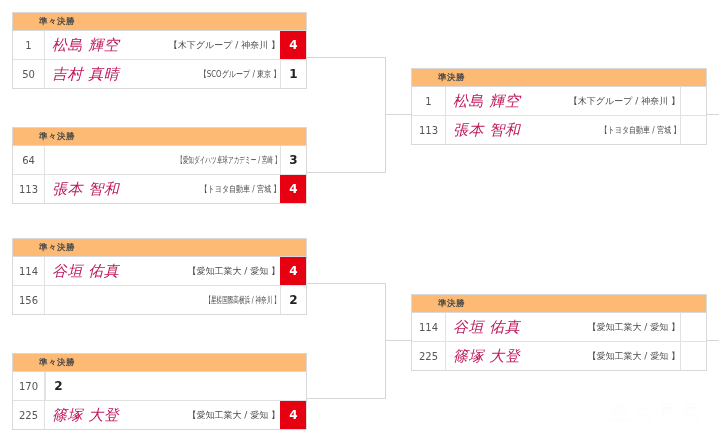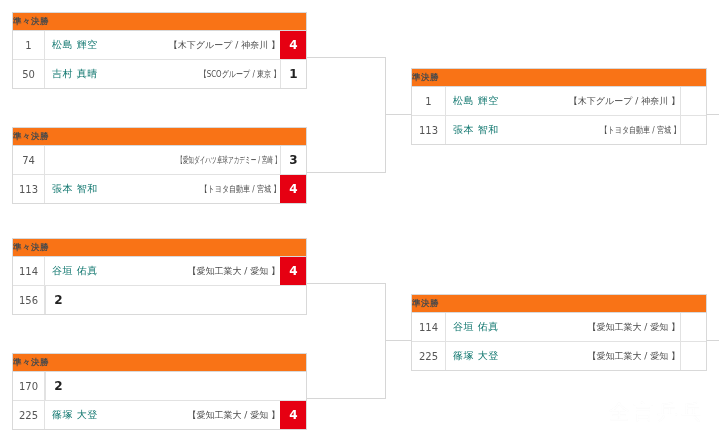--- a/index.html
+++ b/index.html
@@ -17,25 +17,26 @@
   .line.v{width:1px;}
 
   
   .match{
     position:absolute;
     border:1px solid #d9d9d9;
     background:#fff;
     box-sizing:border-box;
   }
   .match-header{
-    background:#f97316;
+    background:#fdba74;
     height:17px;
     line-height:17px;
     font-size:8.5px;
     color:#4a4a4a;
+    padding-left:26px;
     letter-spacing:.5px;
     box-sizing:border-box;
     font-weight:bold;
   }
   .row{
     display:flex;
     height:29px;
     align-items:stretch;
     border-top:1px solid #e2e2e2;
     box-sizing:border-box;
@@ -45,25 +46,26 @@
   .seed{
     width:32px;flex:0 0 32px;
     display:flex;align-items:center;justify-content:center;
     font-size:10px;color:#555;
     border-right:1px solid #e2e2e2;
     box-sizing:border-box;
   }
   .pname{
     flex:0 0 88px;width:88px;
     display:flex;align-items:center;
-    font-size:10px;color:#0f766e;
+    font-size:15px;color:#be185d;
     padding-left:7px;
     white-space:nowrap;
     box-sizing:border-box;
     letter-spacing:.5px;
+    font-style:italic;
   }
   .affil{
     flex:1 1 auto;
     display:flex;align-items:center;justify-content:flex-end;
     font-size:9px;color:#4b4b4b;
     white-space:nowrap;
     overflow:hidden;
     box-sizing:border-box;
   }
   .affil span{display:inline-block;transform-origin:right center;}
@@ -131,21 +133,21 @@
       <div class="affil squeeze-1">
           <span>【SCOグループ / 東京 】</span>
         </div>
       <div class="score">1</div>
     </div>
   </div>
 
   <div class="match qf" style="left:12px;top:127px;width:295px;">
     <div class="match-header">準々決勝</div>
     <div class="row">
-      <div class="seed">74</div>
+      <div class="seed">64</div>
       <div class="affil squeeze-2">
           <span>【愛知ダイハツ卓球アカデミー / 宮崎 】</span>
         </div>
       <div class="score">3</div>
     </div>
     <div class="row">
       <div class="seed">113</div>
       <div class="pname">張本 智和</div>
       <div class="affil squeeze-1">
           <span>【トヨタ自動車 / 宮城 】</span>
@@ -159,20 +161,23 @@
     <div class="row">
       <div class="seed">114</div>
       <div class="pname">谷垣 佑真</div>
       <div class="affil">
           <span>【愛知工業大 / 愛知 】</span>
         </div>
       <div class="score win">4</div>
     </div>
     <div class="row">
       <div class="seed">156</div>
+      <div class="affil squeeze-2">
+          <span>【星槎国際高横浜 / 神奈川 】</span>
+        </div>
       <div class="score">2</div>
     </div>
   </div>
 
   <div class="match qf" style="left:12px;top:353px;width:295px;">
     <div class="match-header">準々決勝</div>
     <div class="row">
       <div class="seed">170</div>
       <div class="score">2</div>
     </div>

